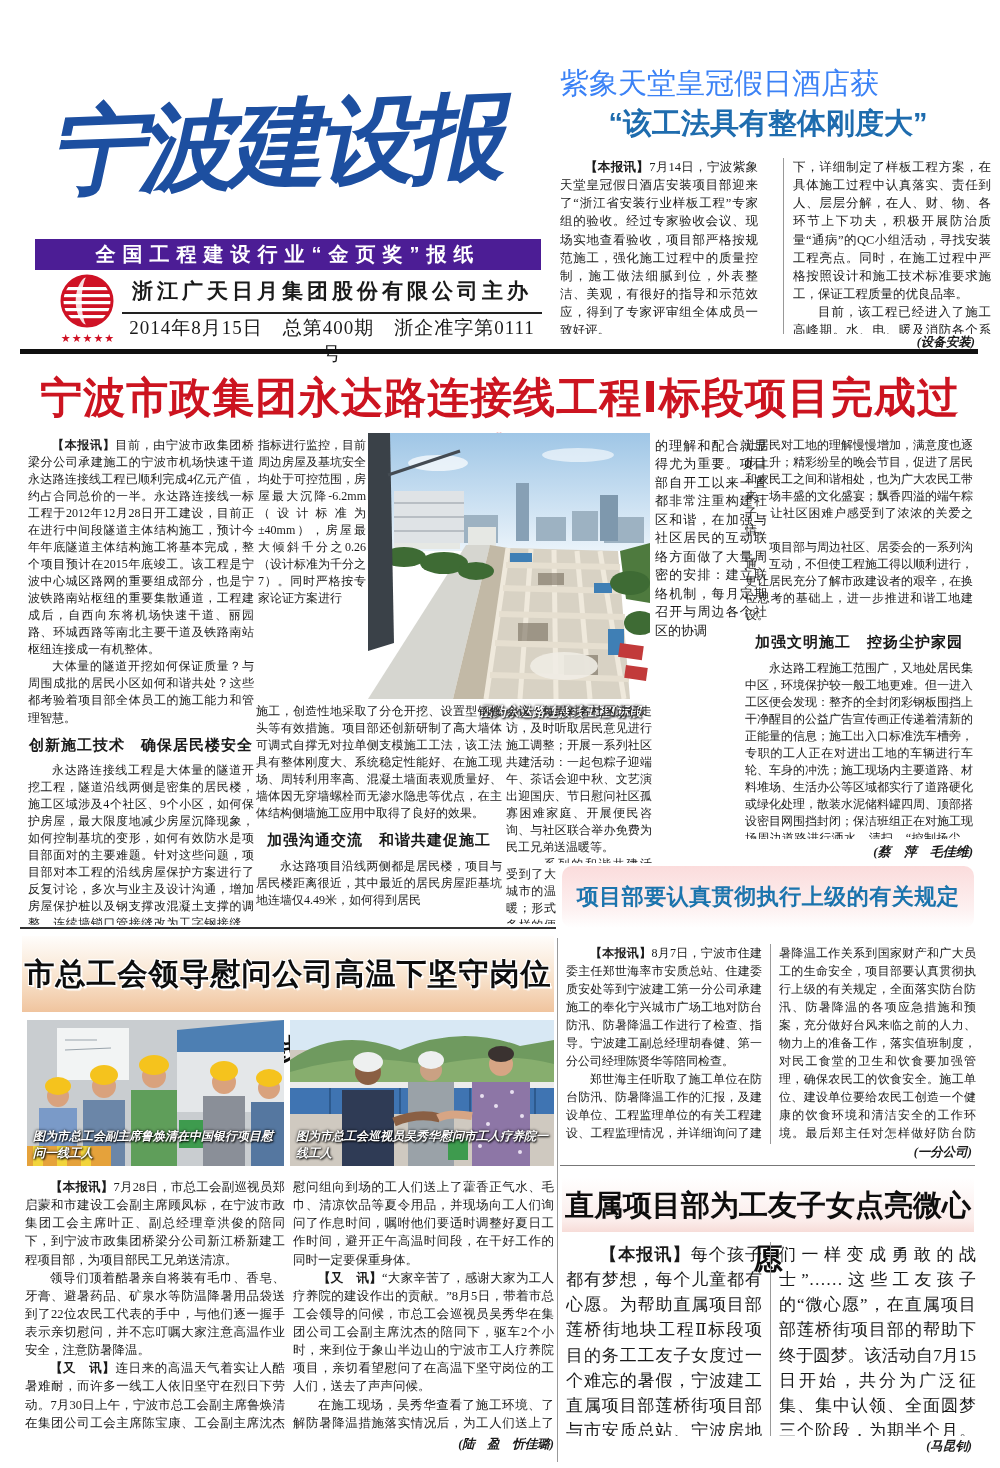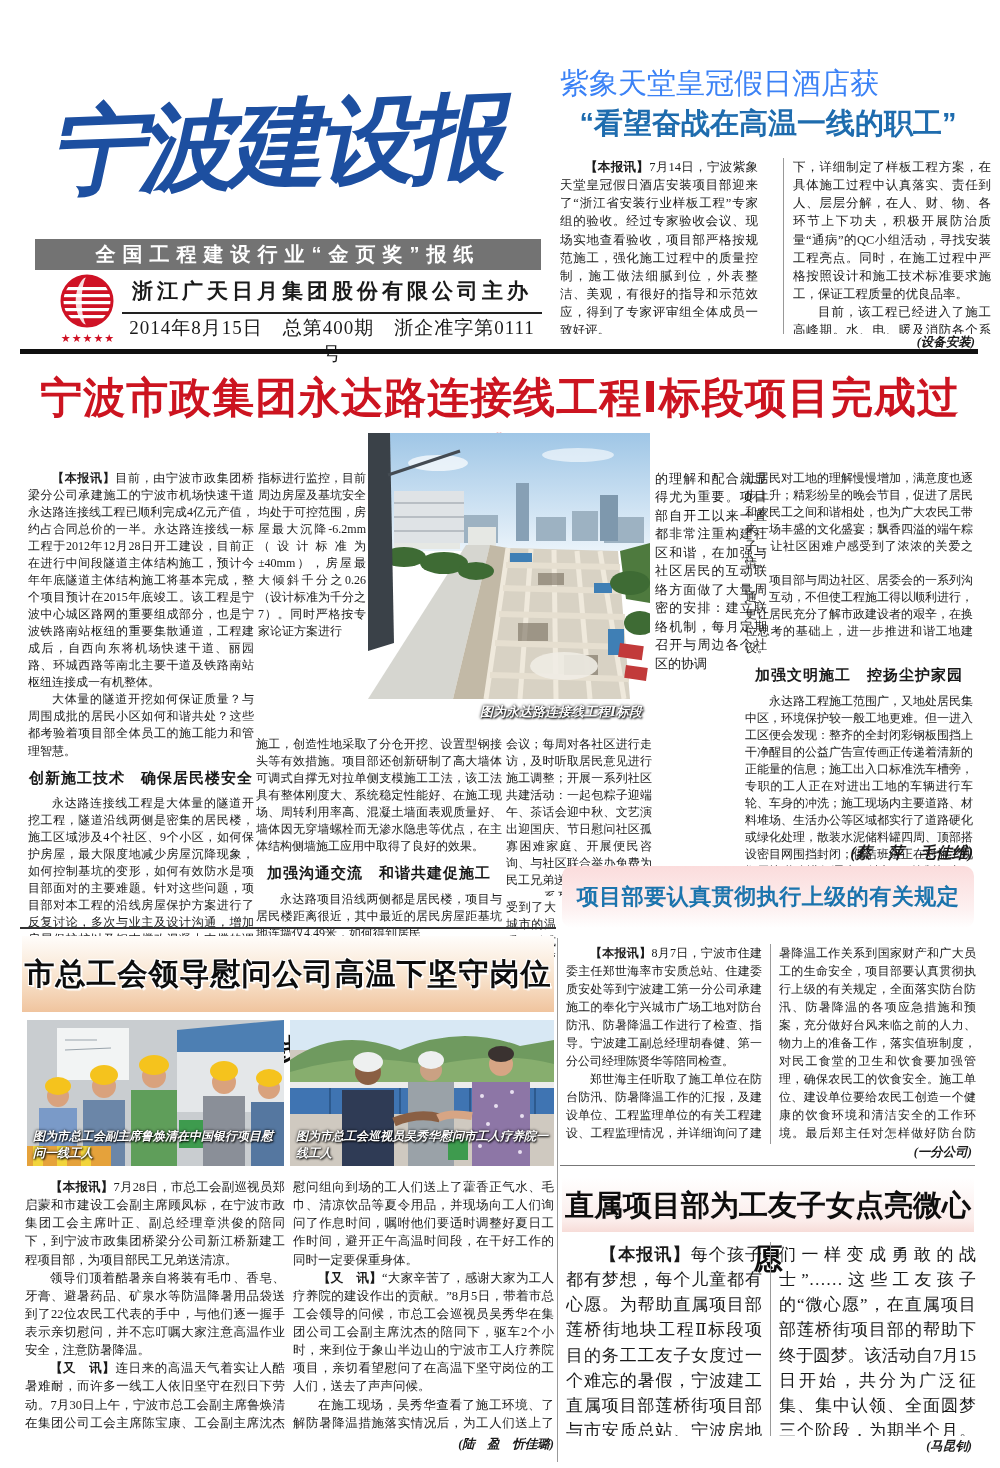--- a/index.html
+++ b/index.html
@@ -3,46 +3,46 @@
 <meta charset="utf-8">
 <style>
   html,body{margin:0;padding:0;background:#e8e8e8;}
   #page{position:relative;width:1000px;height:1468px;background:#ffffff;margin:0 auto;
         font-family:"Liberation Serif","DejaVu Serif",serif;color:#1a1a1a;overflow:hidden;}
   .abs{position:absolute;}
   .sans{font-family:"Liberation Sans","DejaVu Sans",sans-serif;}
   
   #mast-title{left:48px;top:62px;width:500px;height:180px;font-size:96px;font-weight:bold;font-style:italic;
               color:#1d4fa0;letter-spacing:-6px;line-height:1.7;transform:rotate(-2deg);white-space:nowrap;}
-  #banner{left:35px;top:239px;width:506px;height:31px;background:#737373;color:#fff;font-weight:bold;
+  #banner{left:35px;top:239px;width:506px;height:31px;background:#4c1d95;color:#fff;font-weight:bold;
           font-size:20px;letter-spacing:7px;text-align:center;line-height:31px;}
   #logo{left:58px;top:274px;width:58px;height:58px;}
   #logo-stars{left:56px;top:332px;width:64px;text-align:center;color:#cf1225;font-size:11px;letter-spacing:1px;}
   #publisher{left:122px;top:277px;width:420px;font-size:21px;font-weight:bold;letter-spacing:4px;
              border-bottom:2px solid #222;padding-bottom:7px;text-align:center;}
   #dateline{left:122px;top:315px;width:420px;font-size:19px;text-align:center;letter-spacing:1px;}
   .rule-thick{left:20px;top:349px;width:958px;height:5px;background:#101010;}
   
   #tr-h1{left:560px;top:64px;width:416px;color:#3b82f6;font-weight:normal;font-size:29px;}
   #tr-h2{left:560px;top:104px;width:416px;text-align:center;color:#1e6cae;font-weight:bold;font-size:29px;}
   .tr-col{top:158px;height:176px;font-size:12.5px;line-height:1.45;text-align:justify;overflow:hidden;}
   #tr-c1{left:560px;width:198px;}
   #tr-c2{left:770px;width:198px;border-left:1px solid #999;padding-left:9px;margin-left:13px;}
   #tr-sig{left:770px;top:334px;width:205px;text-align:right;font-weight:bold;font-style:italic;font-size:12.5px;}
   
   #main-hl{left:25px;top:370px;width:950px;text-align:center;font-weight:900;font-size:42px;color:#cc1420;letter-spacing:1px;}
-  .mcol{font-size:12px;line-height:1.42;text-align:justify;overflow:hidden;margin-top:33px;}
+  .mcol{font-size:12px;line-height:1.42;text-align:justify;overflow:hidden;}
   #m-c1{left:28px;top:437px;width:226px;height:488px;}
   #m-c2{left:258px;top:437px;width:108px;height:262px;}
   #m-photo{left:368px;top:433px;width:282px;height:266px;}
   #m-pcap{left:0;bottom:4px;width:100%;text-align:right;color:#fff;font-weight:bold;font-size:13px;
           padding-right:8px;box-sizing:border-box;text-shadow:0 0 3px #000,1px 1px 2px #000;font-style:italic;}
   #m-c4{left:655px;top:437px;width:112px;height:425px;font-size:13px;}
   #m-c5{left:745px;top:437px;width:228px;height:402px;}
-  #m-c5sig{left:745px;top:843px;width:228px;text-align:right;font-weight:bold;font-style:italic;font-size:16px;}
+  #m-c5sig{left:745px;top:843px;width:228px;text-align:right;font-weight:bold;font-style:italic;font-size:13px;}
   #m-wb{left:256px;top:703px;width:246px;height:222px;}
   #m-cc{left:506px;top:703px;width:146px;height:160px;}
   #m-sl{left:506px;top:866px;width:50px;height:58px;}
   .subhd{font-family:"Liberation Sans","DejaVu Sans",sans-serif;font-weight:bold;font-size:15px;
          text-align:center;text-indent:0 !important;margin:7px 0;letter-spacing:1px;}
   p{margin:0;text-indent:2em;}
   p.cont{text-indent:0;}
   .tag{font-weight:bold;}
   .rule-l{left:20px;top:927px;width:536px;height:2px;background:#333;}
   .rule-r{left:560px;top:1165px;width:415px;height:1px;background:#777;}
@@ -97,21 +97,21 @@
     <path d="M29 2 C 14 10, 14 44, 29 52 C 22 44, 22 10, 29 2 Z" fill="#ffffff" opacity="0.85"></path>
     <circle cx="29" cy="27" r="25" fill="none" stroke="#cf1225" stroke-width="3"></circle>
   </svg>
   <div class="abs" id="logo-stars">★★★★★</div>
 
   <div class="abs sans" id="publisher">浙江广天日月集团股份有限公司主办</div>
   <div class="abs" id="dateline">2014年8月15日　总第400期　浙企准字第0111号</div>
   <div class="abs rule-thick"></div>
 
   <div class="abs sans" id="tr-h1">紫象天堂皇冠假日酒店获</div>
-  <div class="abs sans" id="tr-h2">“看望奋战在高温一线的职工”</div>
+  <div class="abs sans" id="tr-h2">“该工法具有整体刚度大”</div>
   <div class="abs tr-col" id="tr-c1">
     <p><span class="tag">【本报讯】</span><span>7月14日，宁波紫象天堂皇冠假日酒店安装项目部迎来了“浙江省安装行业样板工程”专家组的验收。经过专家验收会议、现场实地查看验收，项目部严格按规范施工，强化施工过程中的质量控制，施工做法细腻到位，外表整洁、美观，有很好的指导和示范效应，得到了专家评审组全体成员一致好评。</span></p>
 
   </div>
   <div class="abs tr-col" id="tr-c2">
     <p class="cont">下，详细制定了样板工程方案，在具体施工过程中认真落实、责任到人、层层分解，在人、财、物、各环节上下功夫，积极开展防治质量“通病”的QC小组活动，寻找安装工程亮点。同时，在施工过程中严格按照设计和施工技术标准要求施工，保证工程质量的优良品率。</p>
     <p>目前，该工程已经进入了施工高峰期。水、电、暖及消防各个系统的主要管道、桥架及风管已基本安装完成，初步成型。为下一步配合装修二次机电安装打下夯实的基础。</p>
   </div>
   <div class="abs" id="tr-sig">(设备安装)</div>
 

